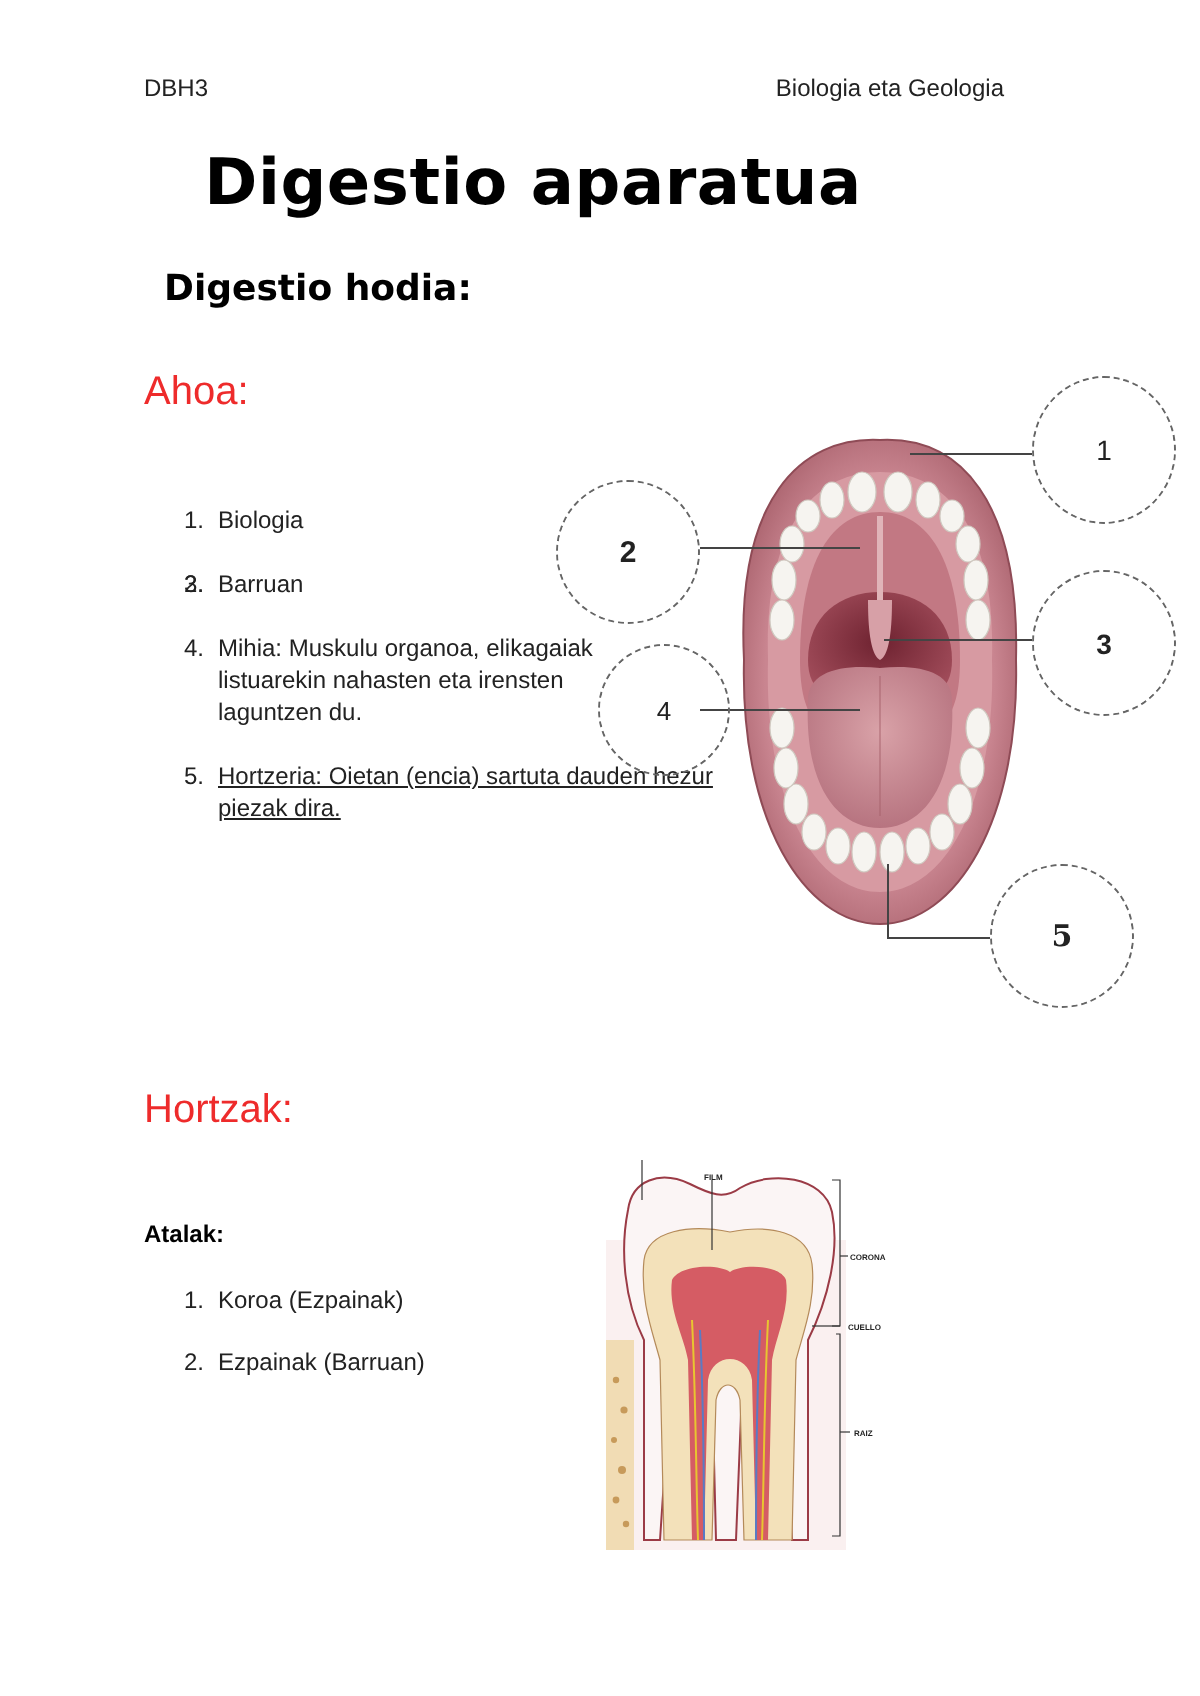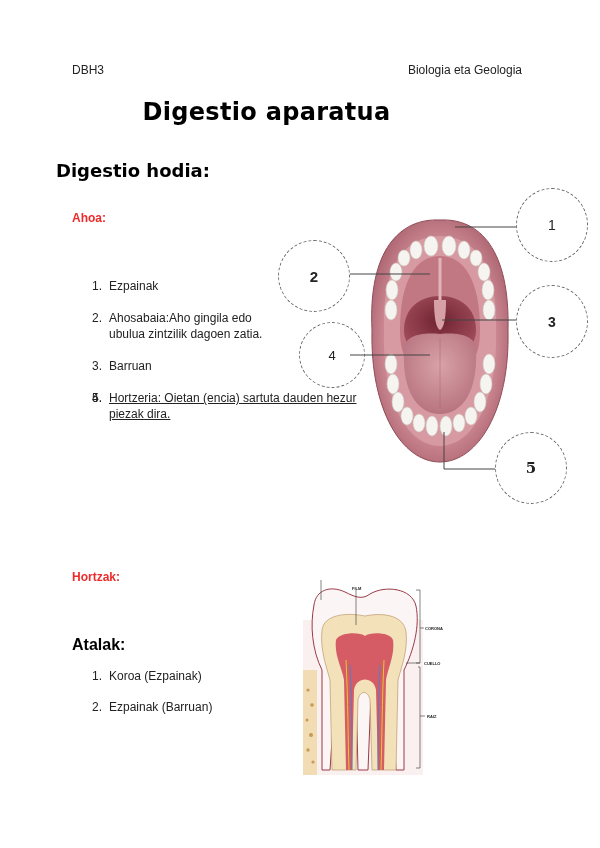--- a/index.html
+++ b/index.html
@@ -1,50 +1,50 @@
 <!DOCTYPE html>
 <html><head>
   <meta charset="utf-8">
   <style>
     * { margin: 0; padding: 0; box-sizing: border-box; }
     html, body { width: 600px; height: 848px; background: #ffffff; overflow: hidden; }
     body { position: relative; font-family: "Liberation Sans", sans-serif; color: #222; }
 
-    .abs { position: absolute; margin-top: 26px; }
+    .abs { position: absolute; }
 
     .header-left, .header-right {
       font-size: 12px; color: #222; top: 37px;
     }
     .header-left { left: 72px; }
-    .header-right { right: 78px; }
+    .header-right { right: 98px; }
 
     .page-title {
       top: 72px; left: 0; width: 533px; text-align: center;
       font-family: "DejaVu Sans", sans-serif; font-weight: bold;
-      font-size: 24px; letter-spacing: 0.3px; color: #000;
+      font-size: 32px; letter-spacing: 0.3px; color: #000;
     }
     .section-title {
-      top: 134px; left: 56px;
+      top: 134px; left: 82px;
       font-family: "DejaVu Sans", sans-serif; font-weight: bold;
       font-size: 18px; color: #000;
     }
     .subsection {
-      font-size: 12px; color: #ee2b2b; left: 72px; font-weight: bold;
+      font-size: 20px; color: #ee2b2b; left: 72px;
     }
     .sub-ahoa { top: 185px; }
     .sub-hortzak { top: 544px; }
 
     .list { left: 92px; font-size: 12px; line-height: 16px; color: #222; }
     .list li { list-style: none; position: relative; padding-left: 17px; }
     .list li .num { position: absolute; left: 0; top: 0; }
 
     .mouth-list { top: 252px; width: 272px; }
     .mouth-list li { margin-bottom: 16px; }
 
-    .atalak { top: 610px; left: 72px; font-size: 16px; font-weight: bold; color: #000; }
+    .atalak { top: 610px; left: 72px; font-size: 12px; font-weight: bold; color: #000; }
     .teeth-list { top: 642px; width: 200px; }
     .teeth-list li { margin-bottom: 15px; }
 
     .circle {
       position: absolute; border: 1px dashed #666; border-radius: 50%;
       display: flex; align-items: center; justify-content: center;
       font-size: 14px; color: #222; background: transparent;
     }
     .circle.serif { font-family: "DejaVu Serif", serif; font-weight: bold; font-size: 15px; }
 
@@ -56,28 +56,28 @@
 
 <div class="abs header-left">DBH3</div>
 <div class="abs header-right">Biologia eta Geologia</div>
 
 <div class="abs page-title">Digestio aparatua</div>
 <div class="abs section-title">Digestio hodia:</div>
 
 <div class="abs subsection sub-ahoa">Ahoa:</div>
 
 <ul class="abs list mouth-list">
-  <li><span class="num">1.</span><span>Ezpainak</span></li>
+  <li><span class="num">1.</span><span>Biologia</span></li>
   <li>
       <span class="num">2.</span>
-      <span style="display:block;width:170px;">Ahosabaia:Aho gingila edo ubulua zintzilik dagoen zatia.</span>
     </li>
   <li><span class="num">3.</span><span>Barruan</span></li>
   <li>
       <span class="num">4.</span>
+      <span style="display:block;width:200px;">Mihia: Muskulu organoa, elikagaiak listuarekin nahasten eta irensten laguntzen du.</span>
     </li>
   <li>
       <span class="num">5.</span>
       <span style="display:block;width:256px;text-decoration:underline;">Hortzeria: Oietan (encia) sartuta dauden hezur piezak dira.</span>
     </li>
 </ul>
 
 <svg class="svg-layer" width="600" height="848">
   <defs>
     <radialGradient id="lipGrad" cx="50%" cy="50%" r="60%">

